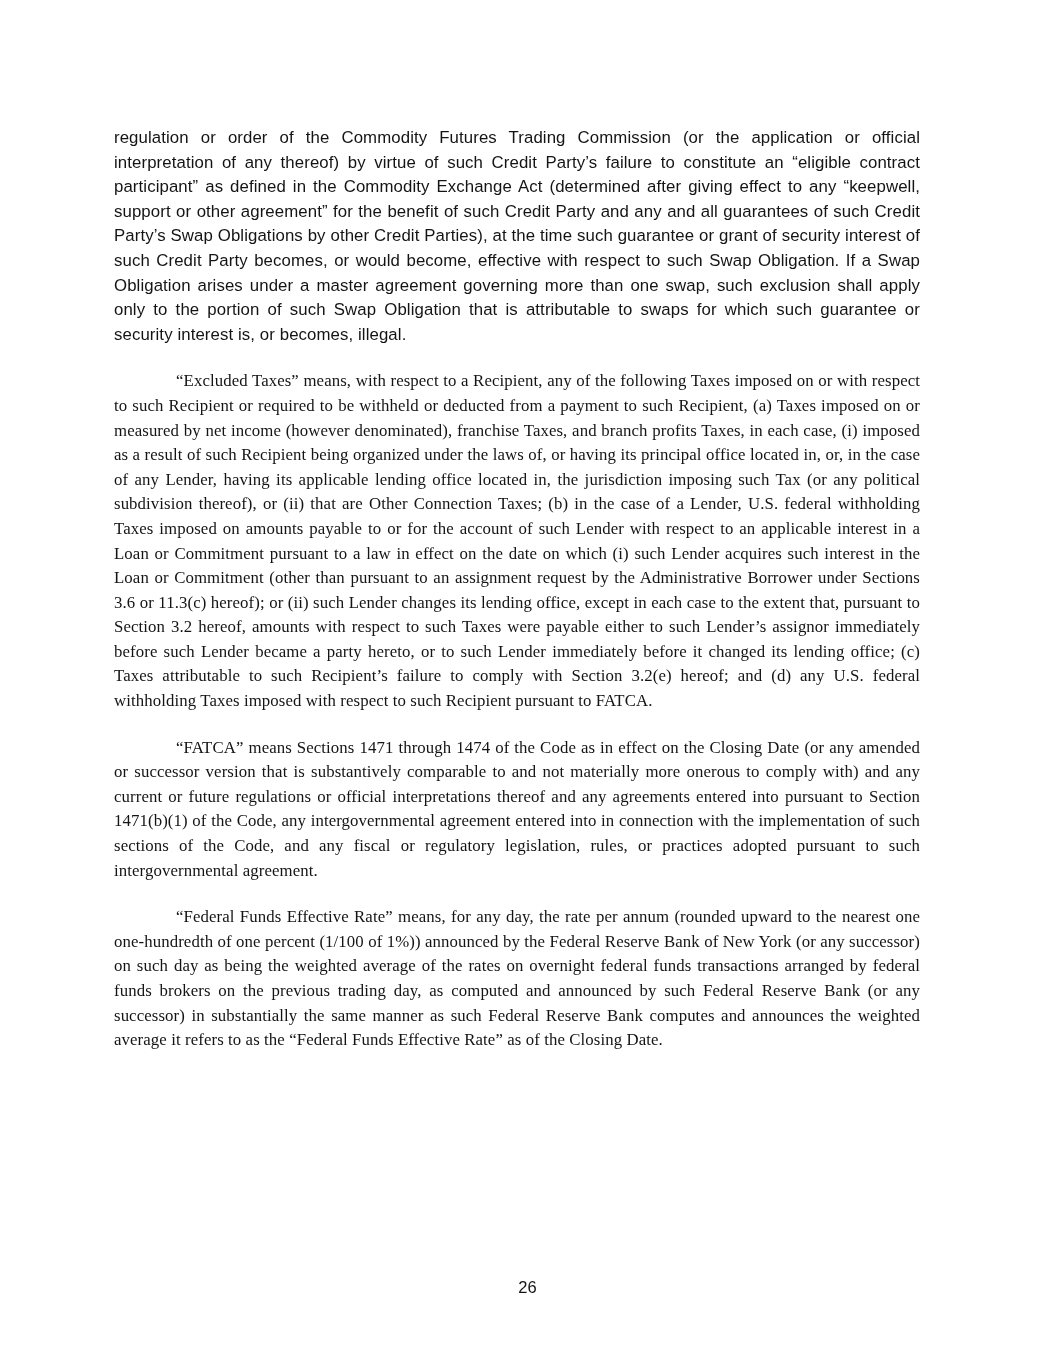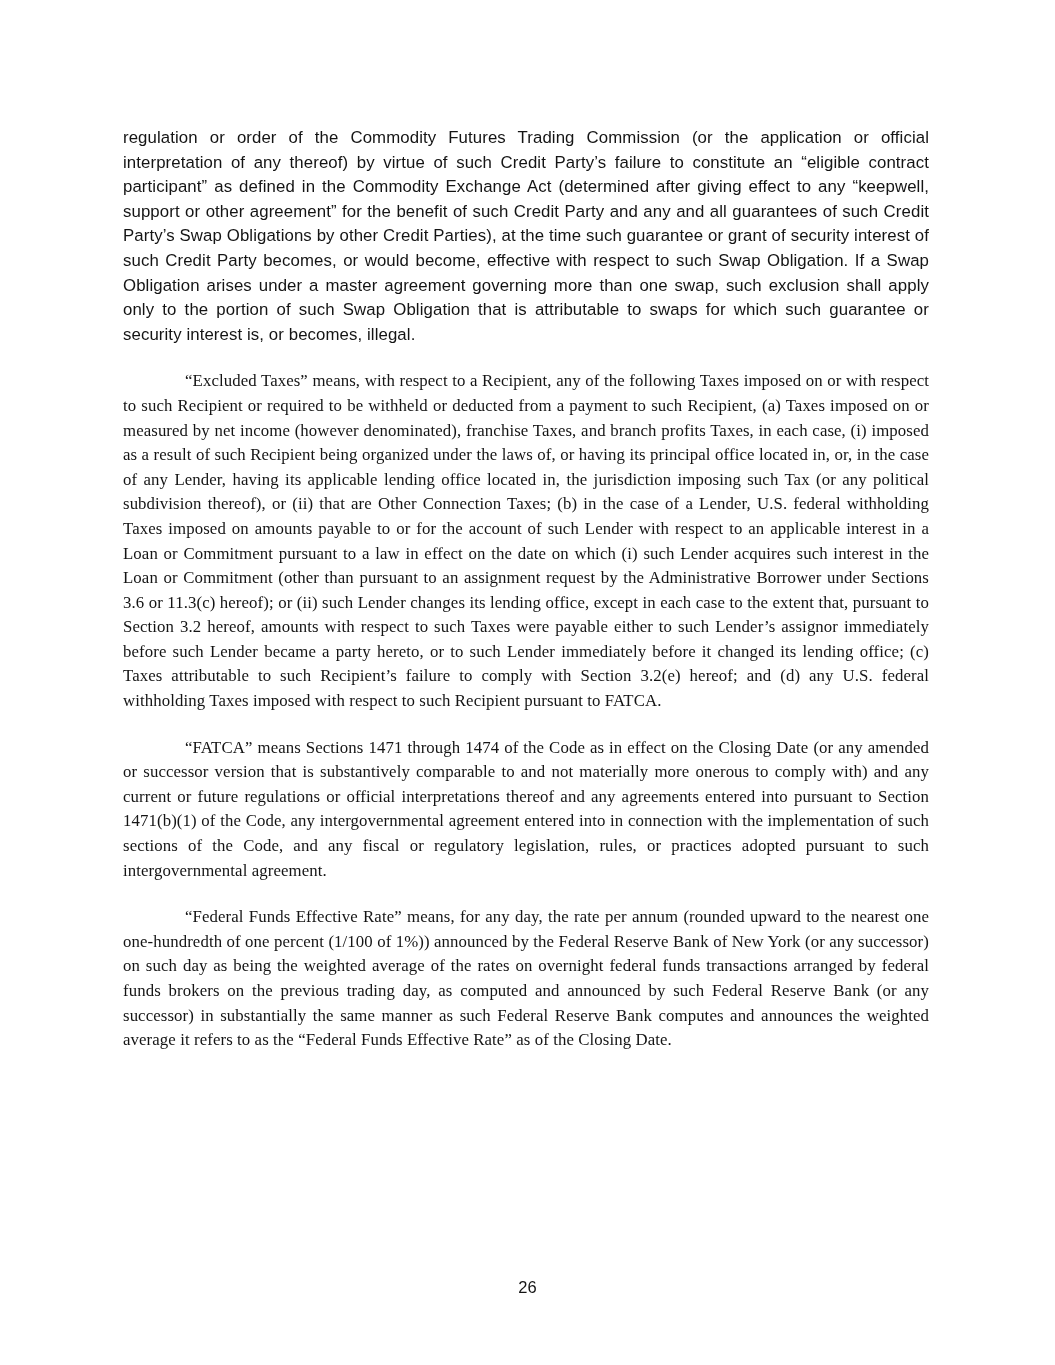--- a/index.html
+++ b/index.html
@@ -11,21 +11,21 @@
     position: relative;
     width: 1055px;
     height: 1365px;
     background: #ffffff;
     overflow: hidden;
     font-family: "Liberation Sans", sans-serif;
     color: #141414;
   }
   .content {
     position: absolute;
-    left: 123px;
+    left: 114px;
     top: 126px;
     width: 806px;
     font-size: 16.8px;
     line-height: 24.6px;
     text-align: justify;
     letter-spacing: 0.1px;
   }
   .content p {
     margin: 0 0 22px 0;
   }

